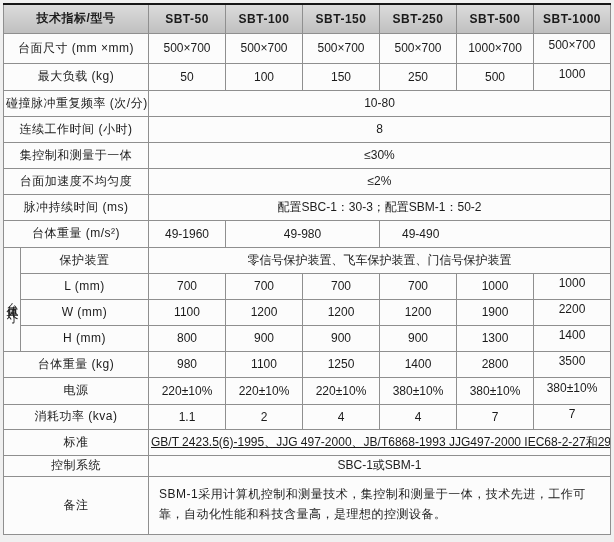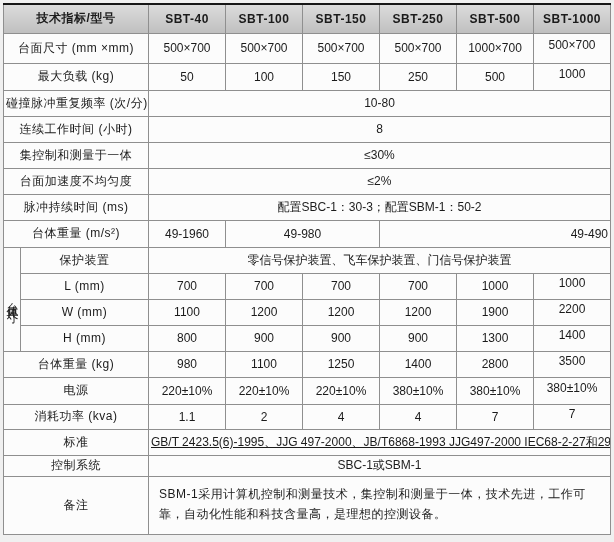--- a/index.html
+++ b/index.html
@@ -39,21 +39,21 @@
   tr.h27{height:27px;} tr.h29{height:29px;margin-left:42px;} tr.h30{height:30px;}
   tr.h58{height:58px;}
   td.lbl{letter-spacing:.5px;}
   td.vlabel{
     writing-mode:vertical-rl;
     text-orientation:upright;
     letter-spacing:3px;
     padding:2px 0;
     font-size:12px;
   }
-  td.left-span{text-align:right;padding-left:22px;}
+  td.left-span{text-align:left;padding-left:22px;}
   td.std-cell{font-size:12px;letter-spacing:0;text-decoration:underline;}
   td.remark{
     text-align:left;
     padding:4px 12px 4px 10px;
     line-height:1.65;
     white-space:normal;
     letter-spacing:.5px;
     margin-top:44px;
   }
   td.raise{vertical-align:middle;}
@@ -70,21 +70,21 @@
       <col class="c-data">
         <col class="c-data">
         <col class="c-data">
       <col class="c-data">
         <col class="c-data">
         <col class="c-data">
     </colgroup>
     <thead>
       <tr class="h29">
         <th colspan="2">技术指标/型号</th>
-        <th>SBT-40</th>
+        <th>SBT-50</th>
         <th>SBT-100</th>
         <th>SBT-150</th>
         <th>SBT-250</th>
         <th>SBT-500</th>
         <th>SBT-1000</th>
       </tr>
     </thead>
     <tbody>
       <tr class="h30">
         <td colspan="2" class="lbl">台面尺寸 (mm ×mm)</td>

